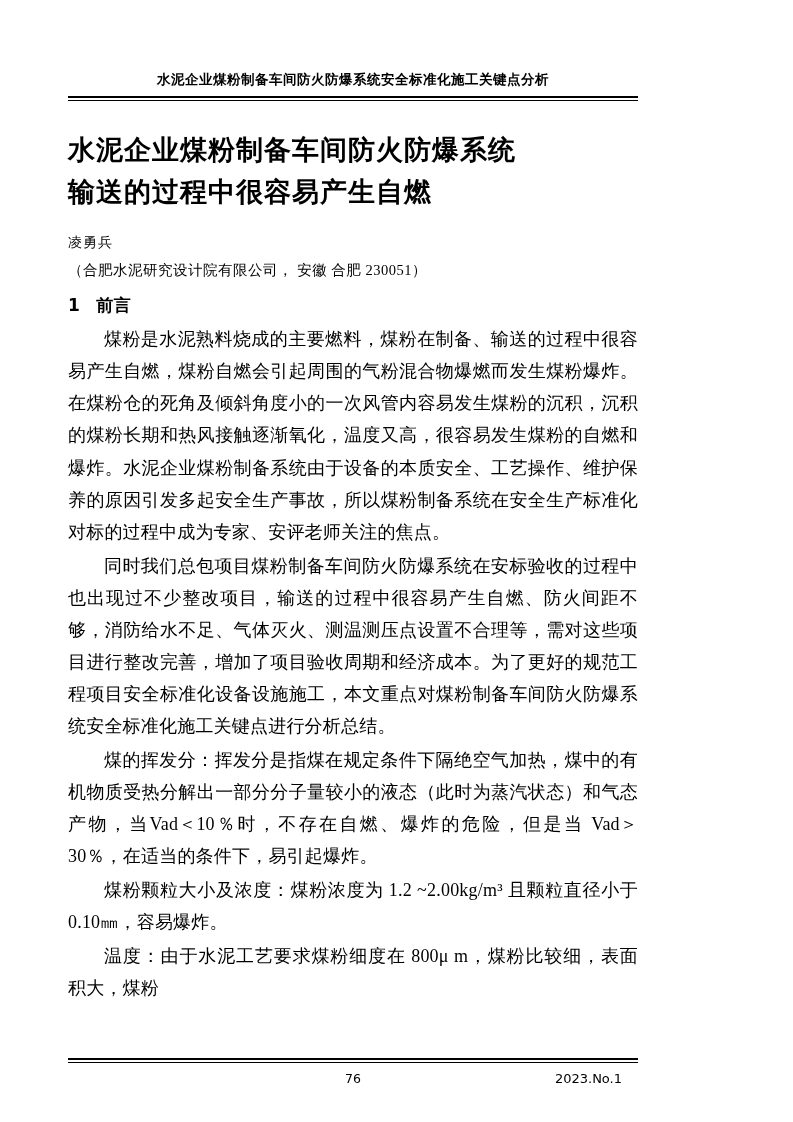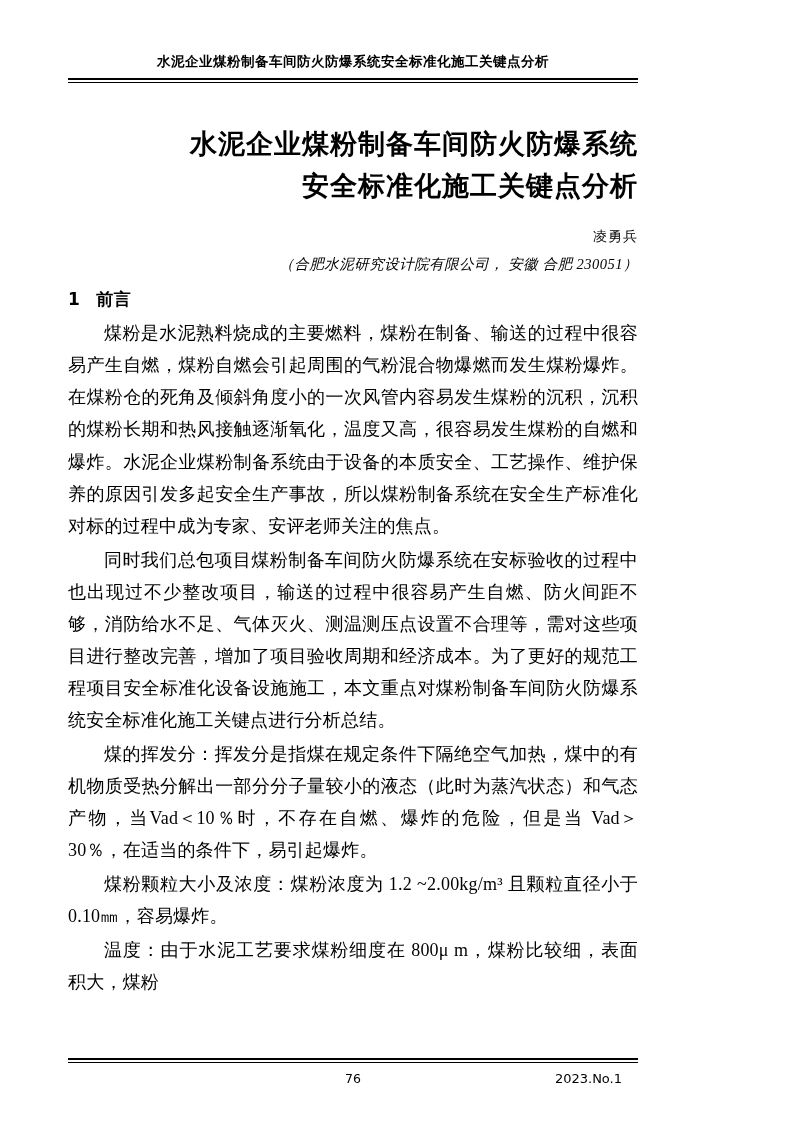--- a/index.html
+++ b/index.html
@@ -13,21 +13,21 @@
     font-family: "Liberation Serif", "DejaVu Serif", serif;
     color: #000000;
     position: relative;
     overflow: hidden;
   }
   .page {
     position: relative;
     width: 706px;
     height: 1122px;
     box-sizing: border-box;
-    padding: 0 68px;
+    padding: 18px 68px;
   }
 
   
   .header-zone {
     padding-top: 52px;
   }
   .running-head {
     text-align: center;
     font-size: 13.5px;
     font-weight: bold;
@@ -39,40 +39,39 @@
     border-top: 2.2px solid #000;
     margin-top: 7px;
   }
   .rule-thin {
     border-top: 0.9px solid #000;
     margin-top: 1.8px;
   }
 
   
   .title-block {
-    margin-top: 40px;
-    text-align: right;
+    margin-top: 28px;
+    text-align: left;
   }
   .doc-title {
     font-size: 27px;
     font-weight: bold;
     line-height: 1.55;
     letter-spacing: 1px;
     font-family: "DejaVu Sans", "Liberation Sans", sans-serif;
   }
   .author {
     margin-top: 22px;
     font-size: 14px;
     letter-spacing: 1px;
   }
   .affiliation {
     margin-top: 9px;
     font-size: 14.5px;
     letter-spacing: 0.5px;
-    font-style: italic;
   }
 
   
   .body-zone {
     margin-top: 4px;
   }
   .section-heading {
     font-size: 17px;
     font-weight: bold;
     font-family: "DejaVu Sans", "Liberation Sans", sans-serif;
@@ -131,21 +130,21 @@
 <div class="page">
 
   <div class="header-zone">
     <div class="running-head">水泥企业煤粉制备车间防火防爆系统安全标准化施工关键点分析</div>
     <div class="rule-thick"></div>
     <div class="rule-thin"></div>
   </div>
 
   <div class="title-block">
     <div class="doc-title">水泥企业煤粉制备车间防火防爆系统</div>
-    <div class="doc-title">安全标准化施工关键点分析</div>
+    <div class="doc-title">输送的过程中很容易产生自燃</div>
     <div class="author">凌勇兵</div>
     <div class="affiliation">（合肥水泥研究设计院有限公司， 安徽  合肥  230051）</div>
   </div>
 
   <div class="body-zone">
 
     <div class="section-heading">
       <span class="num">1</span><span>前言</span>
     </div>
     <p class="para">煤粉是水泥熟料烧成的主要燃料，煤粉在制备、输送的过程中很容易产生自燃，煤粉自燃会引起周围的气粉混合物爆燃而发生煤粉爆炸。在煤粉仓的死角及倾斜角度小的一次风管内容易发生煤粉的沉积，沉积的煤粉长期和热风接触逐渐氧化，温度又高，很容易发生煤粉的自燃和爆炸。水泥企业煤粉制备系统由于设备的本质安全、工艺操作、维护保养的原因引发多起安全生产事故，所以煤粉制备系统在安全生产标准化对标的过程中成为专家、安评老师关注的焦点。</p>

